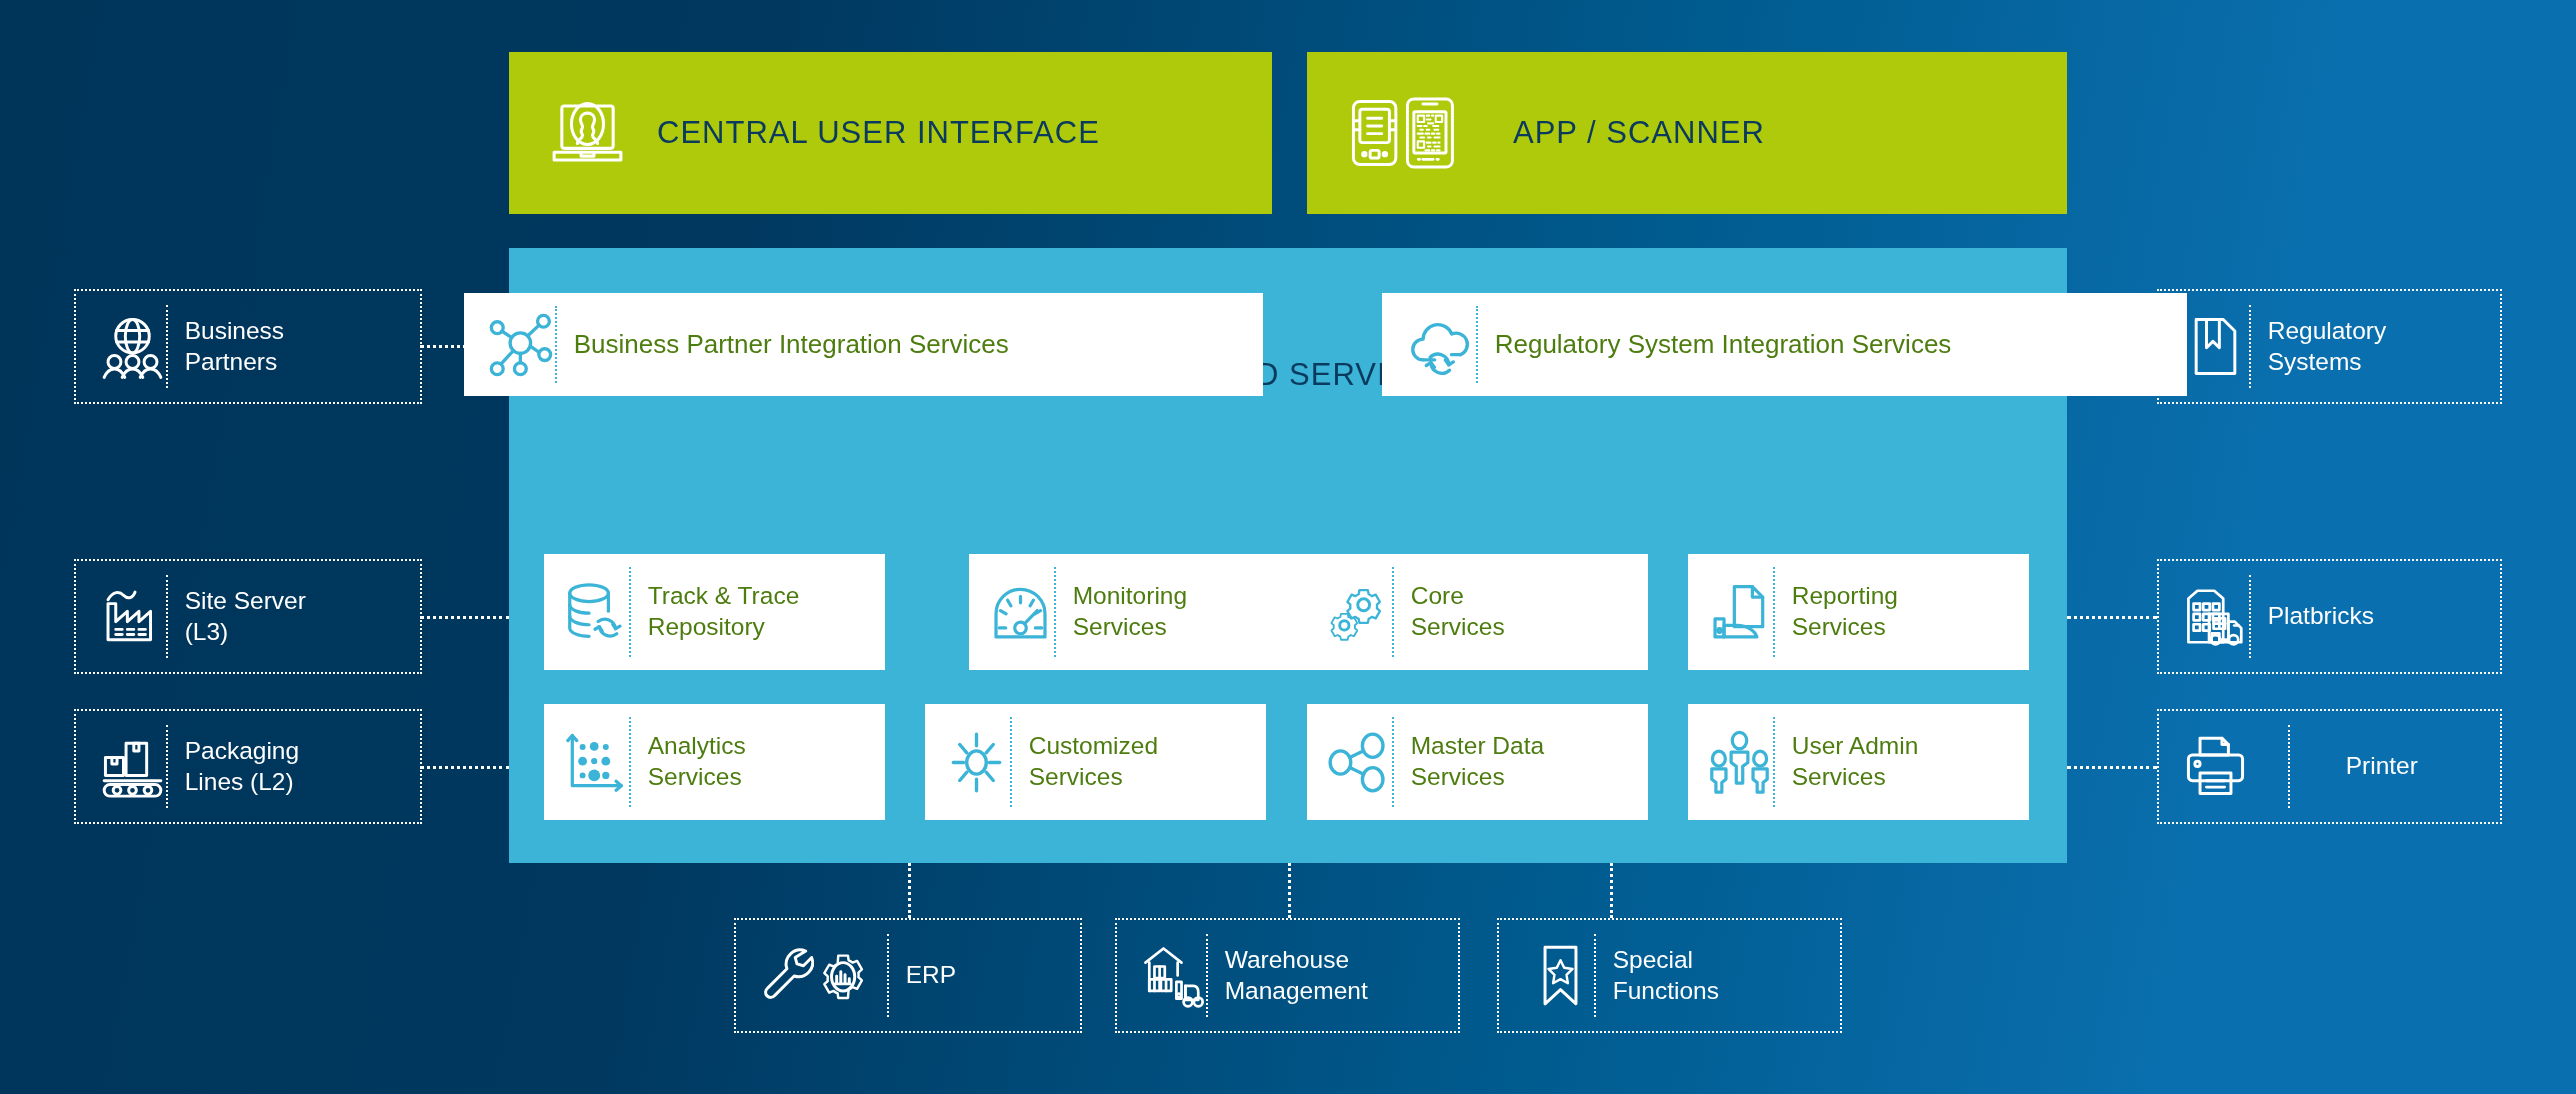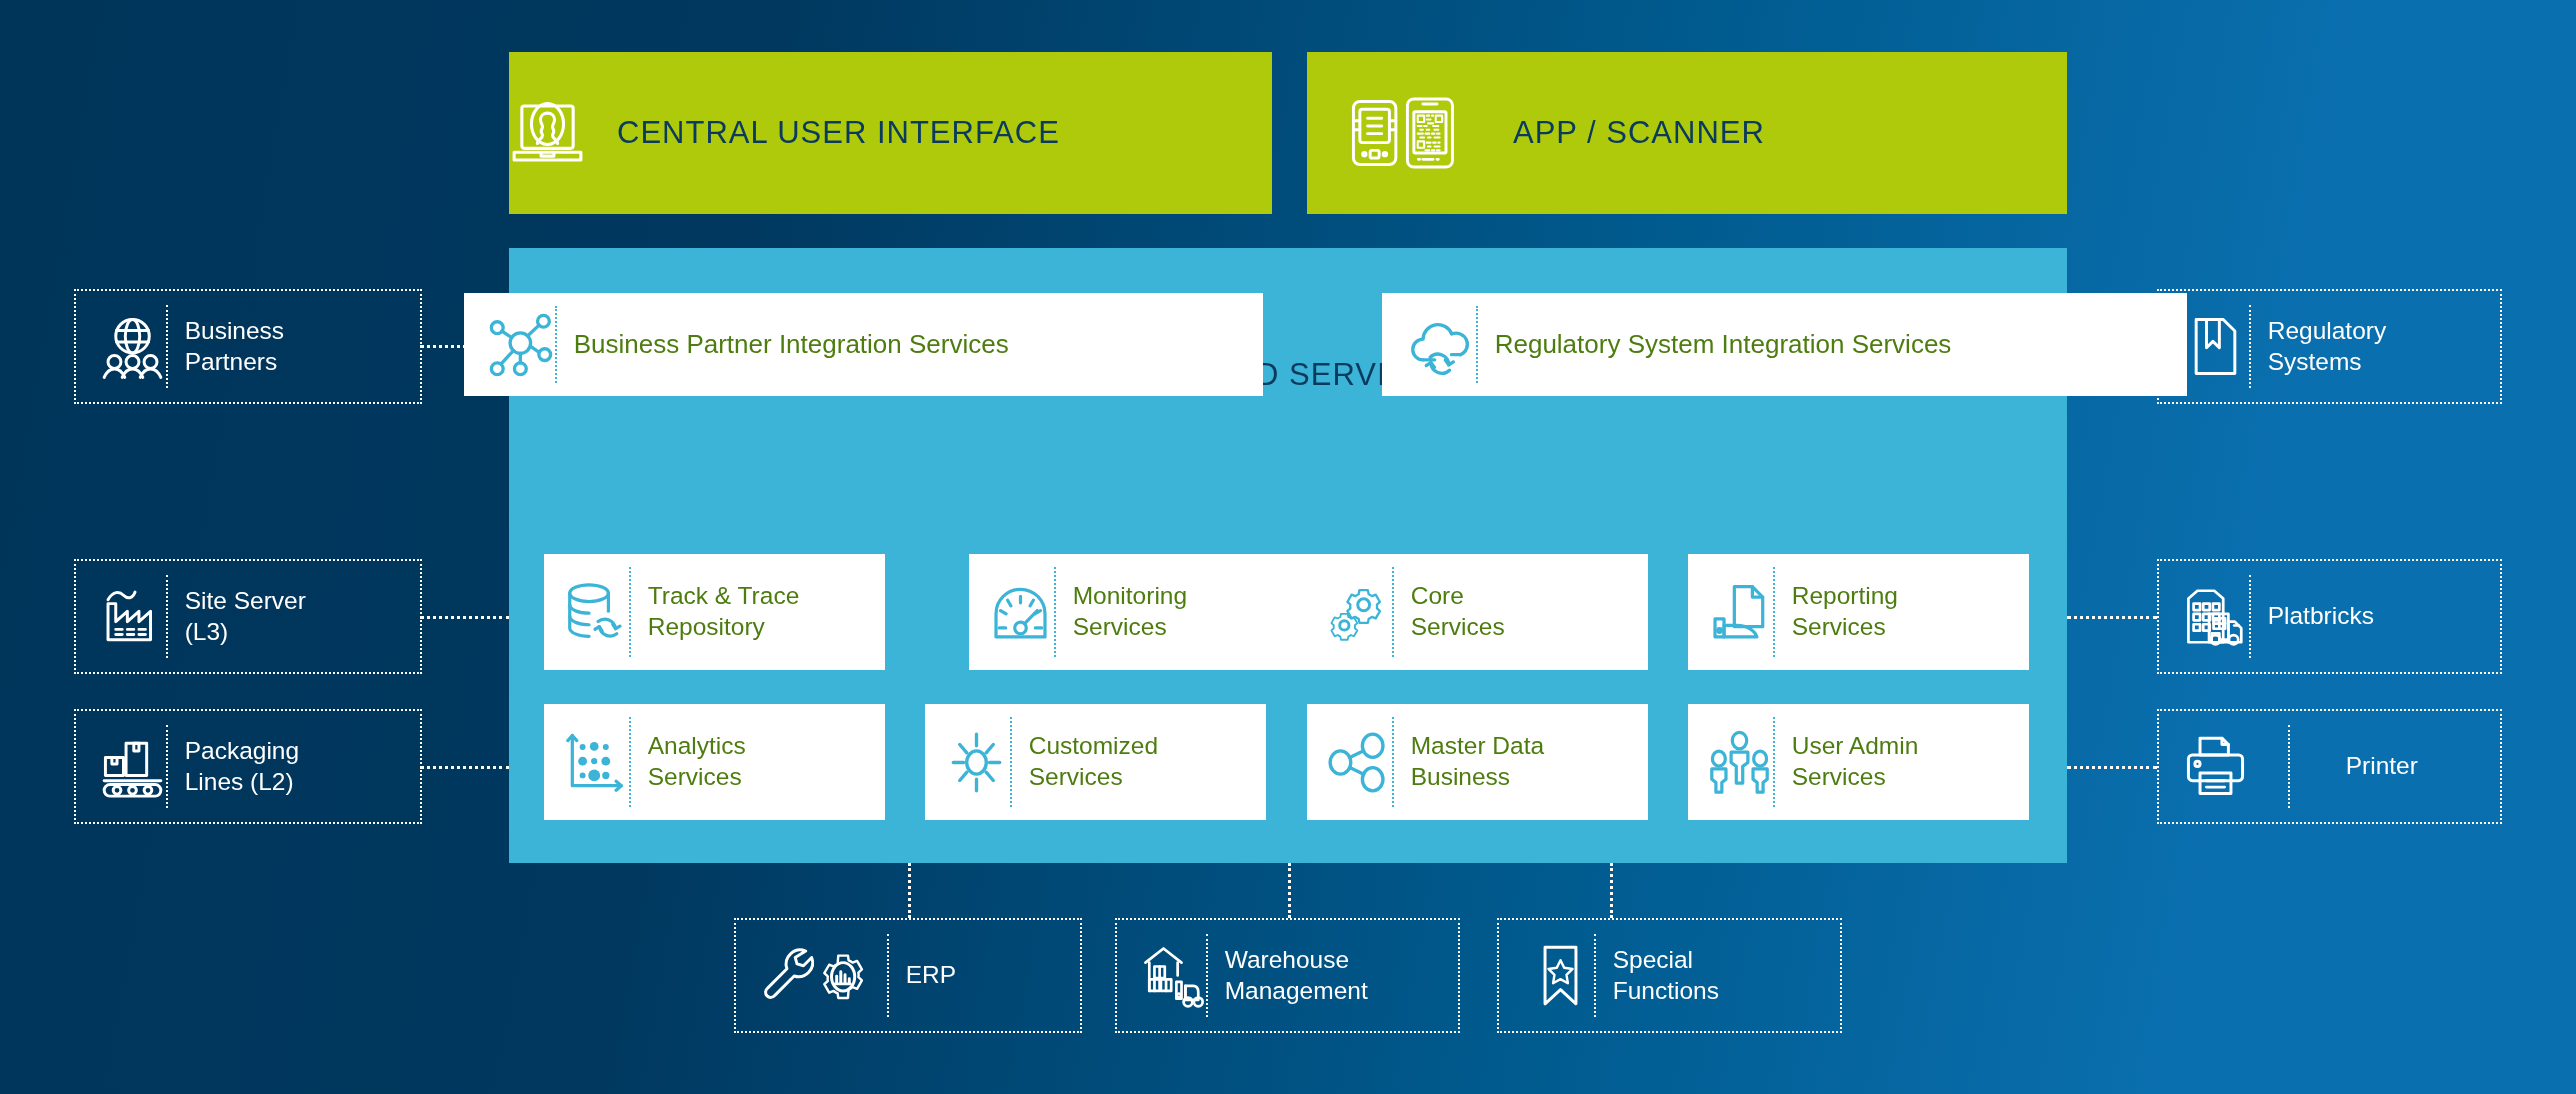--- a/index.html
+++ b/index.html
@@ -117,21 +117,21 @@
 <div class="conn-h" style="left:420px; top:766px; width:90px;"></div>
 
 <div class="conn-h" style="left:2067px; top:345px; width:90px;"></div>
 <div class="conn-h" style="left:2067px; top:616px; width:90px;"></div>
 <div class="conn-h" style="left:2067px; top:766px; width:90px;"></div>
 
 <div class="conn-v" style="left:908px; top:863px; height:55px;"></div>
 <div class="conn-v" style="left:1288px; top:863px; height:55px;"></div>
 <div class="conn-v" style="left:1610px; top:863px; height:55px;"></div>
 
-<div class="greenbar" style="left:509px; top:52px; width:763px; height:162px; ">
+<div class="greenbar" style="left:509px; top:52px; width:763px; height:162px; padding-left:40px;">
   <span class="gb-icon">
     <svg width="77" height="72" viewBox="0 0 60 56" fill="none" stroke="#ffffff" stroke-width="2.4" stroke-linejoin="round" stroke-linecap="round">
       <rect x="10" y="7" width="40" height="33" rx="2"></rect>
       <ellipse cx="30" cy="21" rx="12.5" ry="16"></ellipse>
       <path d="M24.5 17.5c0-3 2.5-5 5.5-5s5.5 2 5.5 5c0 2.6-1.6 3.8-1.6 5.6 0 1.6 1 2 1 3.6 0 1.4-1 2-1 3.2 0 2.6 4 3.2 4 6.2"></path>
       <path d="M24.5 17.5c0 2.6 1.6 3.8 1.6 5.6 0 1.6-1 2-1 3.6 0 1.4 1 2 1 3.2 0 2.6-4 3.2-4 6.2"></path>
       <path d="M4 43h52v6H4z"></path>
       <path d="M25 43v3h10v-3"></path>
     </svg>
   </span>
@@ -307,21 +307,21 @@
   <span class="c-icon">
     <svg width="67" height="67" viewBox="0 0 52 52" fill="none" stroke="#3cb4d7" stroke-width="2.6" stroke-linecap="round">
       <ellipse cx="12" cy="26" rx="8" ry="9"></ellipse>
       <ellipse cx="37" cy="13" rx="8" ry="9"></ellipse>
       <ellipse cx="37" cy="39" rx="8" ry="9"></ellipse>
       <path d="M19.2 22.2 30 16.8M19.2 29.8 30 35.2"></path>
     </svg>
   </span>
   <span class="cdiv"></span>
   <span class="c-label">Master Data
-Business</span>
+Services</span>
 </div>
 
 <div class="card" style="left:1688px; top:704px; width:341px; height:116px; padding-left:18px;">
   <span class="c-icon">
     <svg width="67" height="67" viewBox="0 0 52 52" fill="none" stroke="#3cb4d7" stroke-width="2.5" stroke-linecap="round" stroke-linejoin="round">
       <ellipse cx="26" cy="9" rx="5.6" ry="6.4"></ellipse>
       <path d="M19.5 18h13v8l-4 3v13h-5V29l-4-3z"></path>
       <ellipse cx="10" cy="23" rx="5" ry="5.8"></ellipse>
       <path d="M4.5 31h11v8l-3.2 2.6V49H7.7v-7.4L4.5 39z"></path>
       <ellipse cx="42" cy="23" rx="5" ry="5.8"></ellipse>

